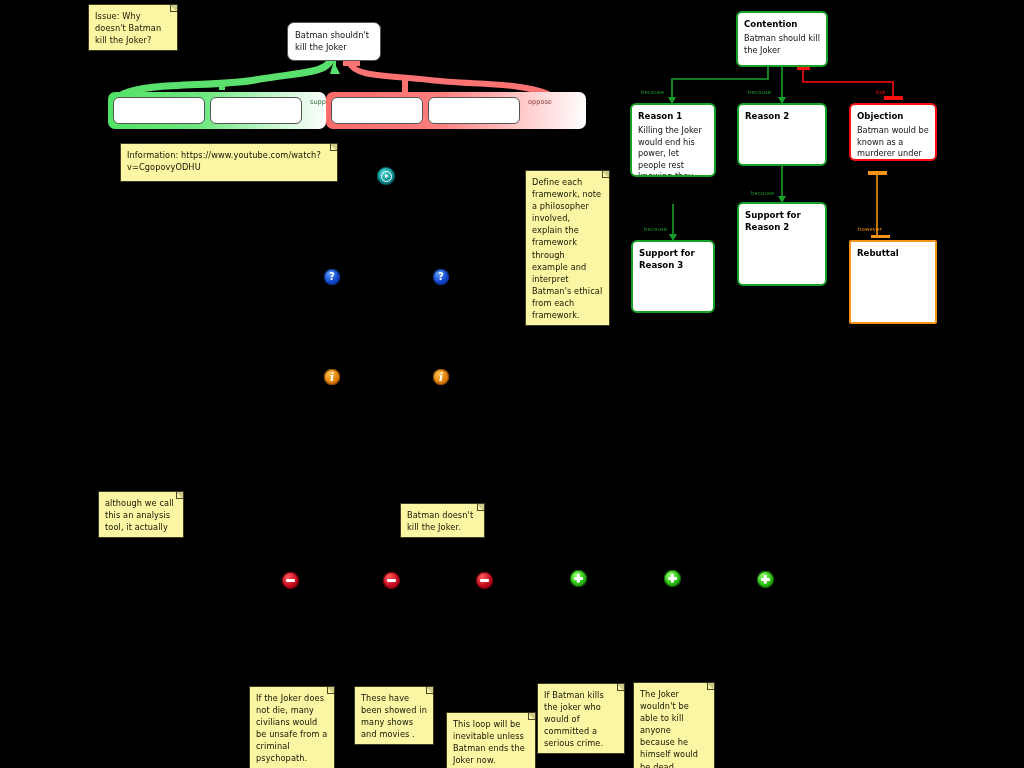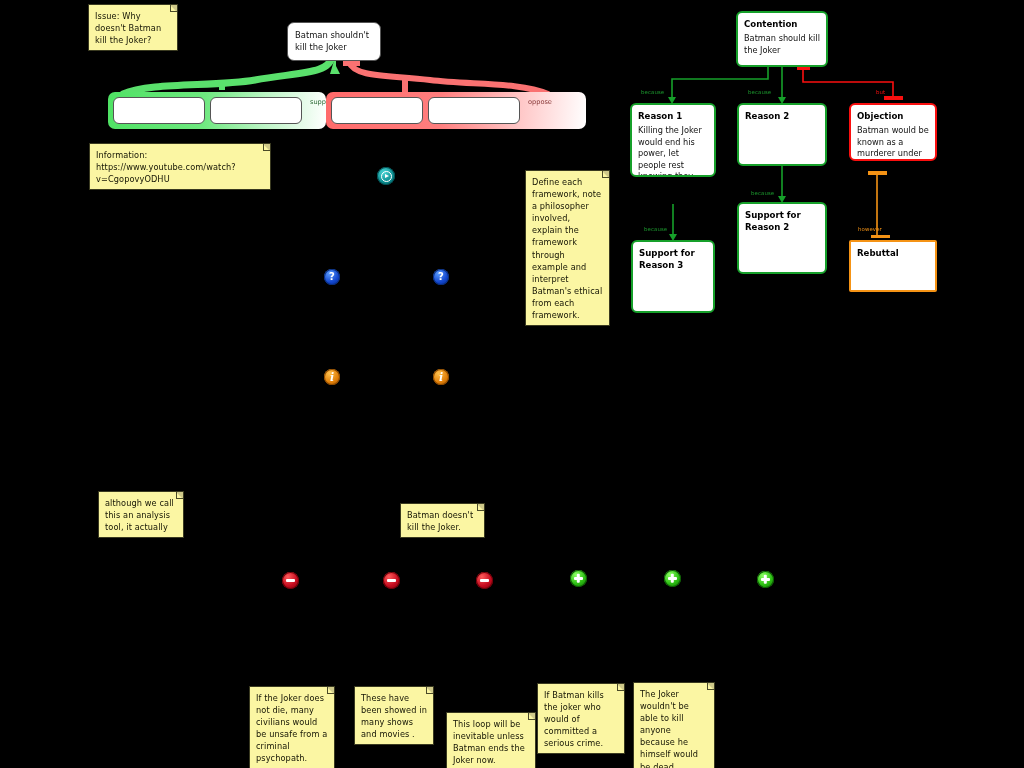--- a/index.html
+++ b/index.html
@@ -187,21 +187,21 @@
 
     <path d="M 782 166 L 782 199" stroke="#16a02a" stroke-width="1.6" fill="none"></path>
     <path d="M 778 196 L 786 196 L 782 203 Z" fill="#16a02a"></path>
 
     <path d="M 877 172 L 877 237" stroke="#f59315" stroke-width="1.6" fill="none"></path>
     <rect x="868" y="171" width="19" height="4" fill="#f59315"></rect>
     <rect x="871" y="235" width="19" height="3" fill="#f59315"></rect>
   </svg>
 
 <div class="note" style="left: 88px; top: 4px; width: 90px; min-height: 44px;"><span class="fold"></span><span class="fold2"></span><span>Issue: Why doesn't Batman kill the Joker?</span></div>
-    <div class="note" style="left: 89px; top: 143px; width: 182px; min-height: 39px;"><span class="fold"></span><span class="fold2"></span><span>Information: https://www.youtube.com/watch?v=CgopovyODHU</span></div>
+    <div class="note" style="left: 120px; top: 143px; width: 218px; min-height: 39px;"><span class="fold"></span><span class="fold2"></span><span>Information: https://www.youtube.com/watch?v=CgopovyODHU</span></div>
     <div class="note" style="left: 525px; top: 170px; width: 85px; min-height: 128px;"><span class="fold"></span><span class="fold2"></span><span>Define each framework, note a philosopher involved, explain the framework through example and interpret Batman's ethical from each framework.</span></div>
     <div class="note" style="left: 98px; top: 491px; width: 86px; min-height: 42px;"><span class="fold"></span><span class="fold2"></span><span>although we call this an analysis tool, it actually</span></div>
     <div class="note" style="left: 400px; top: 503px; width: 85px; min-height: 31px;"><span class="fold"></span><span class="fold2"></span><span>Batman doesn't kill the Joker.</span></div>
     <div class="note" style="left: 249px; top: 686px; width: 86px; min-height: 82px;"><span class="fold"></span><span class="fold2"></span><span>If the Joker does not die, many civilians would be unsafe from a criminal psychopath.</span></div>
     <div class="note" style="left: 354px; top: 686px; width: 80px; min-height: 47px;"><span class="fold"></span><span class="fold2"></span><span>These have been showed in many shows and movies .</span></div>
     <div class="note" style="left: 446px; top: 712px; width: 90px; min-height: 59px;"><span class="fold"></span><span class="fold2"></span><span>This loop will be inevitable unless Batman ends the Joker now.</span></div>
     <div class="note" style="left: 537px; top: 683px; width: 88px; min-height: 56px;"><span class="fold"></span><span class="fold2"></span><span>If Batman kills the joker who would of committed a serious crime.</span></div>
     <div class="note" style="left: 633px; top: 682px; width: 82px; min-height: 75px;"><span class="fold"></span><span class="fold2"></span><span>The Joker wouldn't be able to kill anyone because he himself would be dead.</span></div>
     <div class="bubble" style="left: 287px; top: 22px; width: 94px; min-height: 34px;"><span>Batman shouldn't kill the Joker</span></div>
     <div class="group support" style="left: 108px; top: 92px; width: 218px; height: 37px;">
@@ -225,24 +225,24 @@
     <div class="abox green" style="left: 737px; top: 103px; width: 90px; height: 63px;">
       <div class="atitle">Reason 2</div>
     </div>
     <div class="abox red" style="left: 849px; top: 103px; width: 88px; height: 58px;">
       <div class="atitle">Objection</div>
       <div class="abody">Batman would be known as a murderer under a mask. He would be the same as the Joker, a killer.</div>
     </div>
     <div class="abox green" style="left: 631px; top: 240px; width: 84px; height: 73px;">
       <div class="atitle">Support for Reason 3</div>
     </div>
-    <div class="abox green" style="left: 737px; top: 202px; width: 90px; height: 72px;">
+    <div class="abox green" style="left: 737px; top: 202px; width: 90px; height: 84px;">
       <div class="atitle">Support for Reason 2</div>
     </div>
-    <div class="abox orange" style="left: 849px; top: 240px; width: 88px; height: 52px;">
+    <div class="abox orange" style="left: 849px; top: 240px; width: 88px; height: 84px;">
       <div class="atitle">Rebuttal</div>
     </div>
     <div class="clabel g" style="left: 641px; top: 89px;">because</div>
     <div class="clabel g" style="left: 748px; top: 89px;">because</div>
     <div class="clabel r" style="left: 876px; top: 89px;">but</div>
     <div class="clabel g" style="left: 644px; top: 226px;">because</div>
     <div class="clabel g" style="left: 751px; top: 190px;">because</div>
     <div class="clabel o" style="left: 858px; top: 226px;">however</div>
     <div class="ic play" style="left: 377px; top: 167px; position: absolute;">
       <span class="ring">

